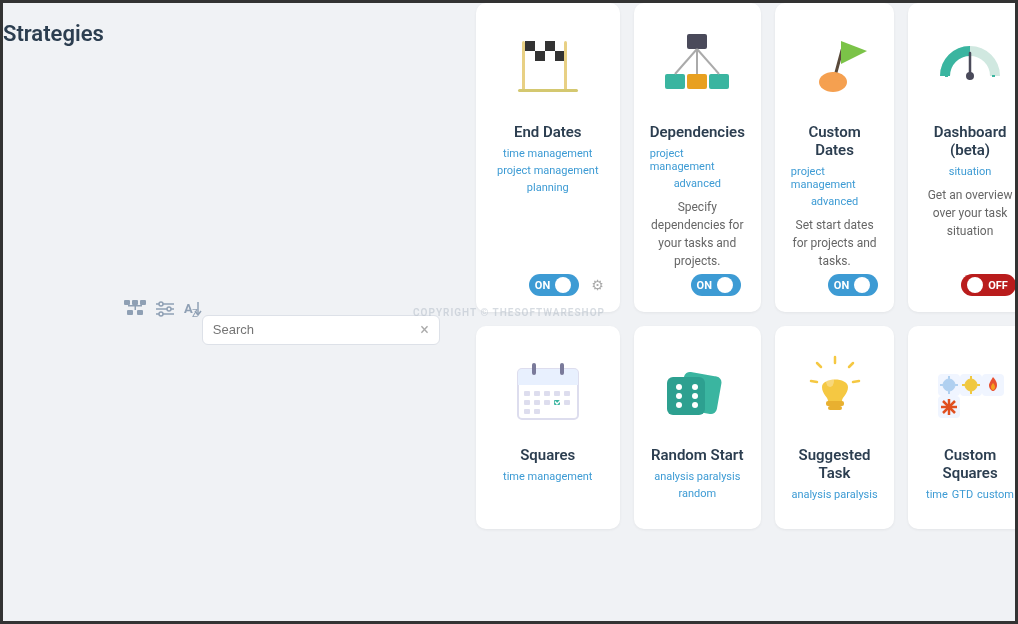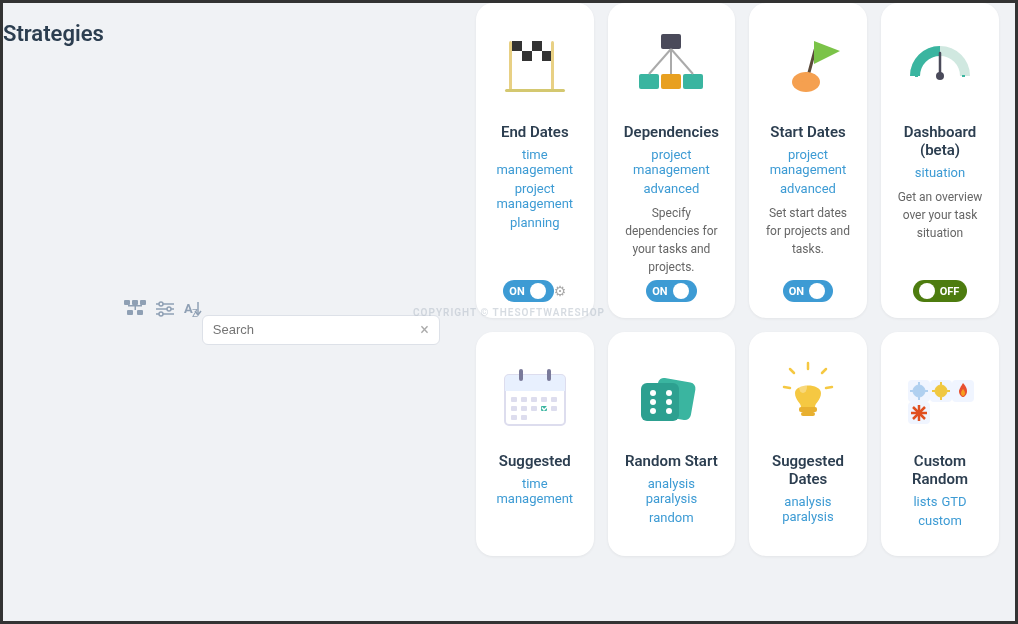--- a/index.html
+++ b/index.html
@@ -73,21 +73,21 @@
       overflow-y: auto;
       padding: 0 16px 16px;
     }
     .cards-grid {
       display: grid;
       grid-template-columns: repeat(4, 1fr);
       gap: 14px;
     }
     .card {
       background: #fff;
-      border-radius: 17px;
+      border-radius: 10px;
       padding: 18px 16px 16px;
       display: flex;
       flex-direction: column;
       align-items: center;
       box-shadow: 0 1px 3px rgba(0,0,0,0.06);
     }
     .card-image {
       height: 90px;
       display: flex;
       align-items: center;
@@ -102,50 +102,50 @@
       margin-bottom: 6px;
     }
     .card-tags {
       display: flex;
       flex-wrap: wrap;
       justify-content: center;
       gap: 4px;
       margin-bottom: 8px;
     }
     .card-tag {
-      font-size: 13px;
+      font-size: 11px;
       color: #3d9bd4;
       cursor: pointer;
-      text-align: center;
     }
     .card-description {
       font-size: 12px;
       color: #666;
       text-align: center;
       line-height: 1.5;
       margin-bottom: 4px;
       flex: 1;
     }
     .card-footer {
       display: flex;
       align-items: center;
-      gap: 0;
+      gap: 12px;
       margin-top: auto;
+      margin-left: 37px;
     }
     .toggle {
       display: flex;
       align-items: center;
       background: #3d9bd4;
       border-radius: 20px;
       padding: 3px 8px 3px 6px;
       gap: 5px;
       cursor: pointer;
     }
     .toggle.off {
-      background: #4d7c0f;
+      background: #b91c1c;
     }
     .toggle-label {
       font-size: 11px;
       font-weight: 700;
       color: #fff;
     }
     .toggle-knob {
       width: 16px;
       height: 16px;
       background: #fff;
@@ -313,21 +313,21 @@
             <rect x="46" y="22" width="3" height="38" rx="1.5" fill="#5a4a3a" transform="rotate(15 46 22)"></rect>
 
             <polygon points="46,15 72,25 46,38" fill="#7bc348"></polygon>
 
             <ellipse cx="38" cy="56" rx="14" ry="10" fill="#f5a050"></ellipse>
             <rect x="28" y="50" width="8" height="6" rx="3" fill="#f5a050"></rect>
             <rect x="36" y="46" width="6" height="8" rx="3" fill="#f5a050"></rect>
             <rect x="42" y="48" width="6" height="7" rx="3" fill="#f5a050"></rect>
           </svg>
         </div>
-        <div class="card-title">Start Dates</div>
+        <div class="card-title">Custom Dates</div>
         <div class="card-tags">
           <span class="card-tag">project management</span>
           <span class="card-tag">advanced</span>
         </div>
         <div class="card-description">Set start dates for projects and tasks.</div>
         <div class="card-footer">
           <div class="toggle">
             <span class="toggle-label">ON</span>
             <div class="toggle-knob"></div>
           </div>
@@ -384,21 +384,21 @@
             <rect x="26" y="51" width="6" height="5" rx="1" fill="#dde"></rect>
             <rect x="36" y="51" width="6" height="5" rx="1" fill="#dde"></rect>
             <rect x="46" y="51" width="6" height="5" rx="1" fill="#3ab5a0"></rect>
 
             <polyline points="47,52.5 49,55 53,51" stroke="#fff" stroke-width="1.5" fill="none"></polyline>
             <rect x="56" y="51" width="6" height="5" rx="1" fill="#dde"></rect>
             <rect x="16" y="60" width="6" height="5" rx="1" fill="#dde"></rect>
             <rect x="26" y="60" width="6" height="5" rx="1" fill="#dde"></rect>
           </svg>
         </div>
-        <div class="card-title">Suggested</div>
+        <div class="card-title">Squares</div>
         <div class="card-tags">
           <span class="card-tag">time management</span>
         </div>
         <div class="card-description"></div>
       </div>
 
       <div class="card">
         <div class="card-image icon-dice">
           <svg viewBox="0 0 80 80" fill="none">
 
@@ -433,21 +433,21 @@
             <line x1="16" y1="32" x2="22" y2="33" stroke="#f5c842" stroke-width="2.5" stroke-linecap="round"></line>
 
             <path d="M27 38 C27 28 53 28 53 38 C53 45 47 48 47 52 L33 52 C33 48 27 45 27 38Z" fill="#f5c842"></path>
 
             <rect x="31" y="52" width="18" height="5" rx="2" fill="#e8b030"></rect>
             <rect x="33" y="57" width="14" height="4" rx="2" fill="#e8b030"></rect>
 
             <ellipse cx="35" cy="32" rx="4" ry="6" fill="rgba(255,255,255,0.3)"></ellipse>
           </svg>
         </div>
-        <div class="card-title">Suggested Dates</div>
+        <div class="card-title">Suggested Task</div>
         <div class="card-tags">
           <span class="card-tag">analysis paralysis</span>
         </div>
         <div class="card-description"></div>
       </div>
 
       <div class="card">
         <div class="card-image icon-custom-squares">
           <svg viewBox="0 0 80 80" fill="none">
 
@@ -469,23 +469,23 @@
             <path d="M63 28 C63 28 67 32 67 36 C67 40 64 42 63 42 C62 42 59 40 59 36 C59 35 61 31 63 28Z" fill="#e85030"></path>
             <path d="M63 34 C63 34 65 36 65 38 C65 40 64 41 63 41 C62 41 61 40 61 38 C61 37 62 35 63 34Z" fill="#f5a020"></path>
 
             <rect x="8" y="47" width="22" height="22" rx="4" fill="#f0f5ff"></rect>
             <line x1="19" y1="50" x2="19" y2="66" stroke="#e05020" stroke-width="2.5"></line>
             <line x1="11" y1="58" x2="27" y2="58" stroke="#e05020" stroke-width="2.5"></line>
             <line x1="13" y1="52" x2="25" y2="64" stroke="#e05020" stroke-width="2.5"></line>
             <line x1="25" y1="52" x2="13" y2="64" stroke="#e05020" stroke-width="2.5"></line>
           </svg>
         </div>
-        <div class="card-title">Custom Random</div>
-        <div class="card-tags">
-          <span class="card-tag">lists</span>
+        <div class="card-title">Custom Squares</div>
+        <div class="card-tags">
+          <span class="card-tag">time</span>
           <span class="card-tag">GTD</span>
           <span class="card-tag">custom</span>
         </div>
         <div class="card-description"></div>
       </div>
 
     </div>
   </div>
 </div>
 

